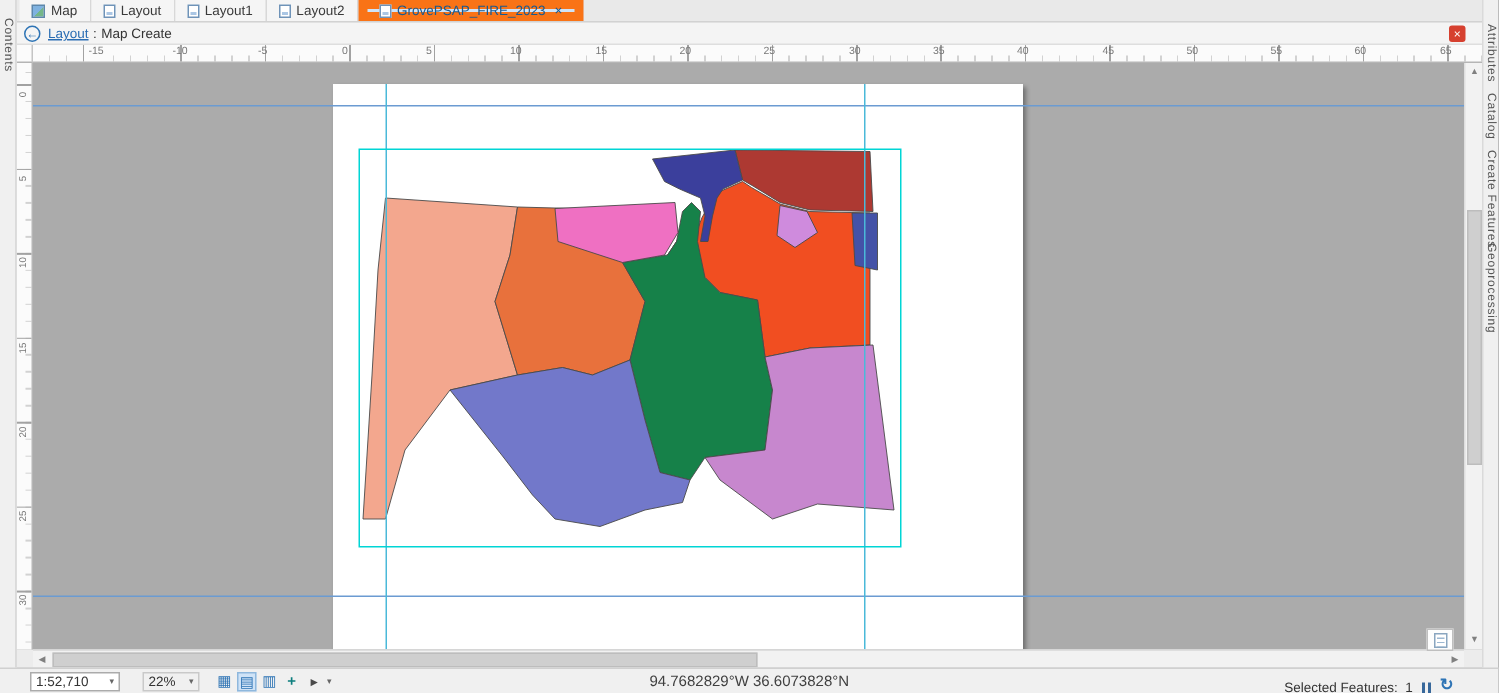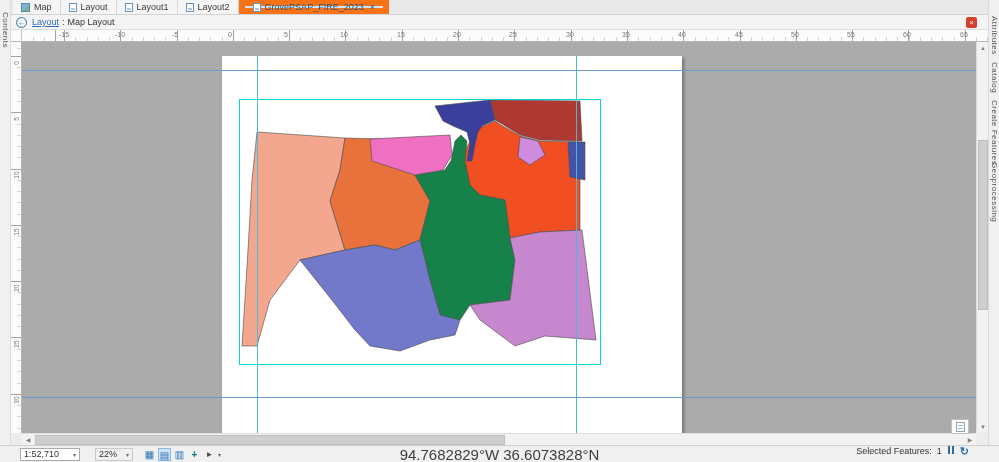--- a/index.html
+++ b/index.html
@@ -75,22 +75,22 @@
   .combo{display:flex;align-items:center;justify-content:space-between;background:#fff;border:1px solid #ababab;height:13px;padding:0 3px}
   .combo.scale{width:60px;margin-left:20px}
   .combo.zoom{width:38px;margin-left:15px;background:transparent;border-color:#c9c9c9}
   .caret{font-size:6px;color:#666}
   .icon-group{display:flex;align-items:center;gap:2px;margin-left:10px}
   .sicon{display:inline-block;width:13px;height:13px;font-size:10px;line-height:13px;text-align:center}
   .sicon.blue{color:#2e74b5}
   .sicon.teal{color:#0d7e7e;font-weight:bold}
   .sicon.dark{color:#4a4a4a;font-size:8px}
   .sicon.selected{background:#cfe3f7;border:1px solid #8fb8dd}
-  .coords{position:absolute;left:300px;right:300px;top:0;height:17px;line-height:17px;text-align:center;font-size:15px;color:#3f3f3f}
-  .right-group{position:absolute;right:30px;top:0;height:17px;display:flex;align-items:flex-start;gap:5px}
+  .coords{position:absolute;left:300px;right:300px;top:0;height:17px;line-height:17px;text-align:center;font-size:10px;color:#3f3f3f}
+  .right-group{position:absolute;right:30px;top:0;height:17px;display:flex;align-items:flex-end;gap:5px}
   .pause{display:inline-flex;align-items:center}
   .pause i{display:inline-block;width:2px;height:8px;background:#38689b;margin:0 1px}
   .refresh{color:#2e74b5;font-weight:bold;font-size:11px;line-height:11px}
 </style>
 </head>
 <body>
 
 <div id="root">
 
   <div id="contents-strip">
@@ -125,21 +125,21 @@
     <span class="v-label" style="top:16px">Attributes</span>
     <span class="v-label" style="top:62px">Catalog</span>
     <span class="v-label" style="top:100px">Create Features</span>
     <span class="v-label" style="top:162px">Geoprocessing</span>
   </div>
 
   <div id="breadcrumb-bar">
     <span class="back">←</span>
     <span class="bc-link">Layout</span>
     <span class="bc-sep">:</span>
-    <span class="bc-cur">Map Layout</span>
+    <span class="bc-cur">Map Create</span>
     <span class="bc-close">×</span>
   </div>
 
   <div id="ruler-corner"></div>
 
   <div id="h-ruler">
     <span class="hr-num" style="left:37px">-15</span>
     <span class="hr-num" style="left:93px">-10</span>
     <span class="hr-num" style="left:150px">-5</span>
     <span class="hr-num" style="left:206px">0</span>

